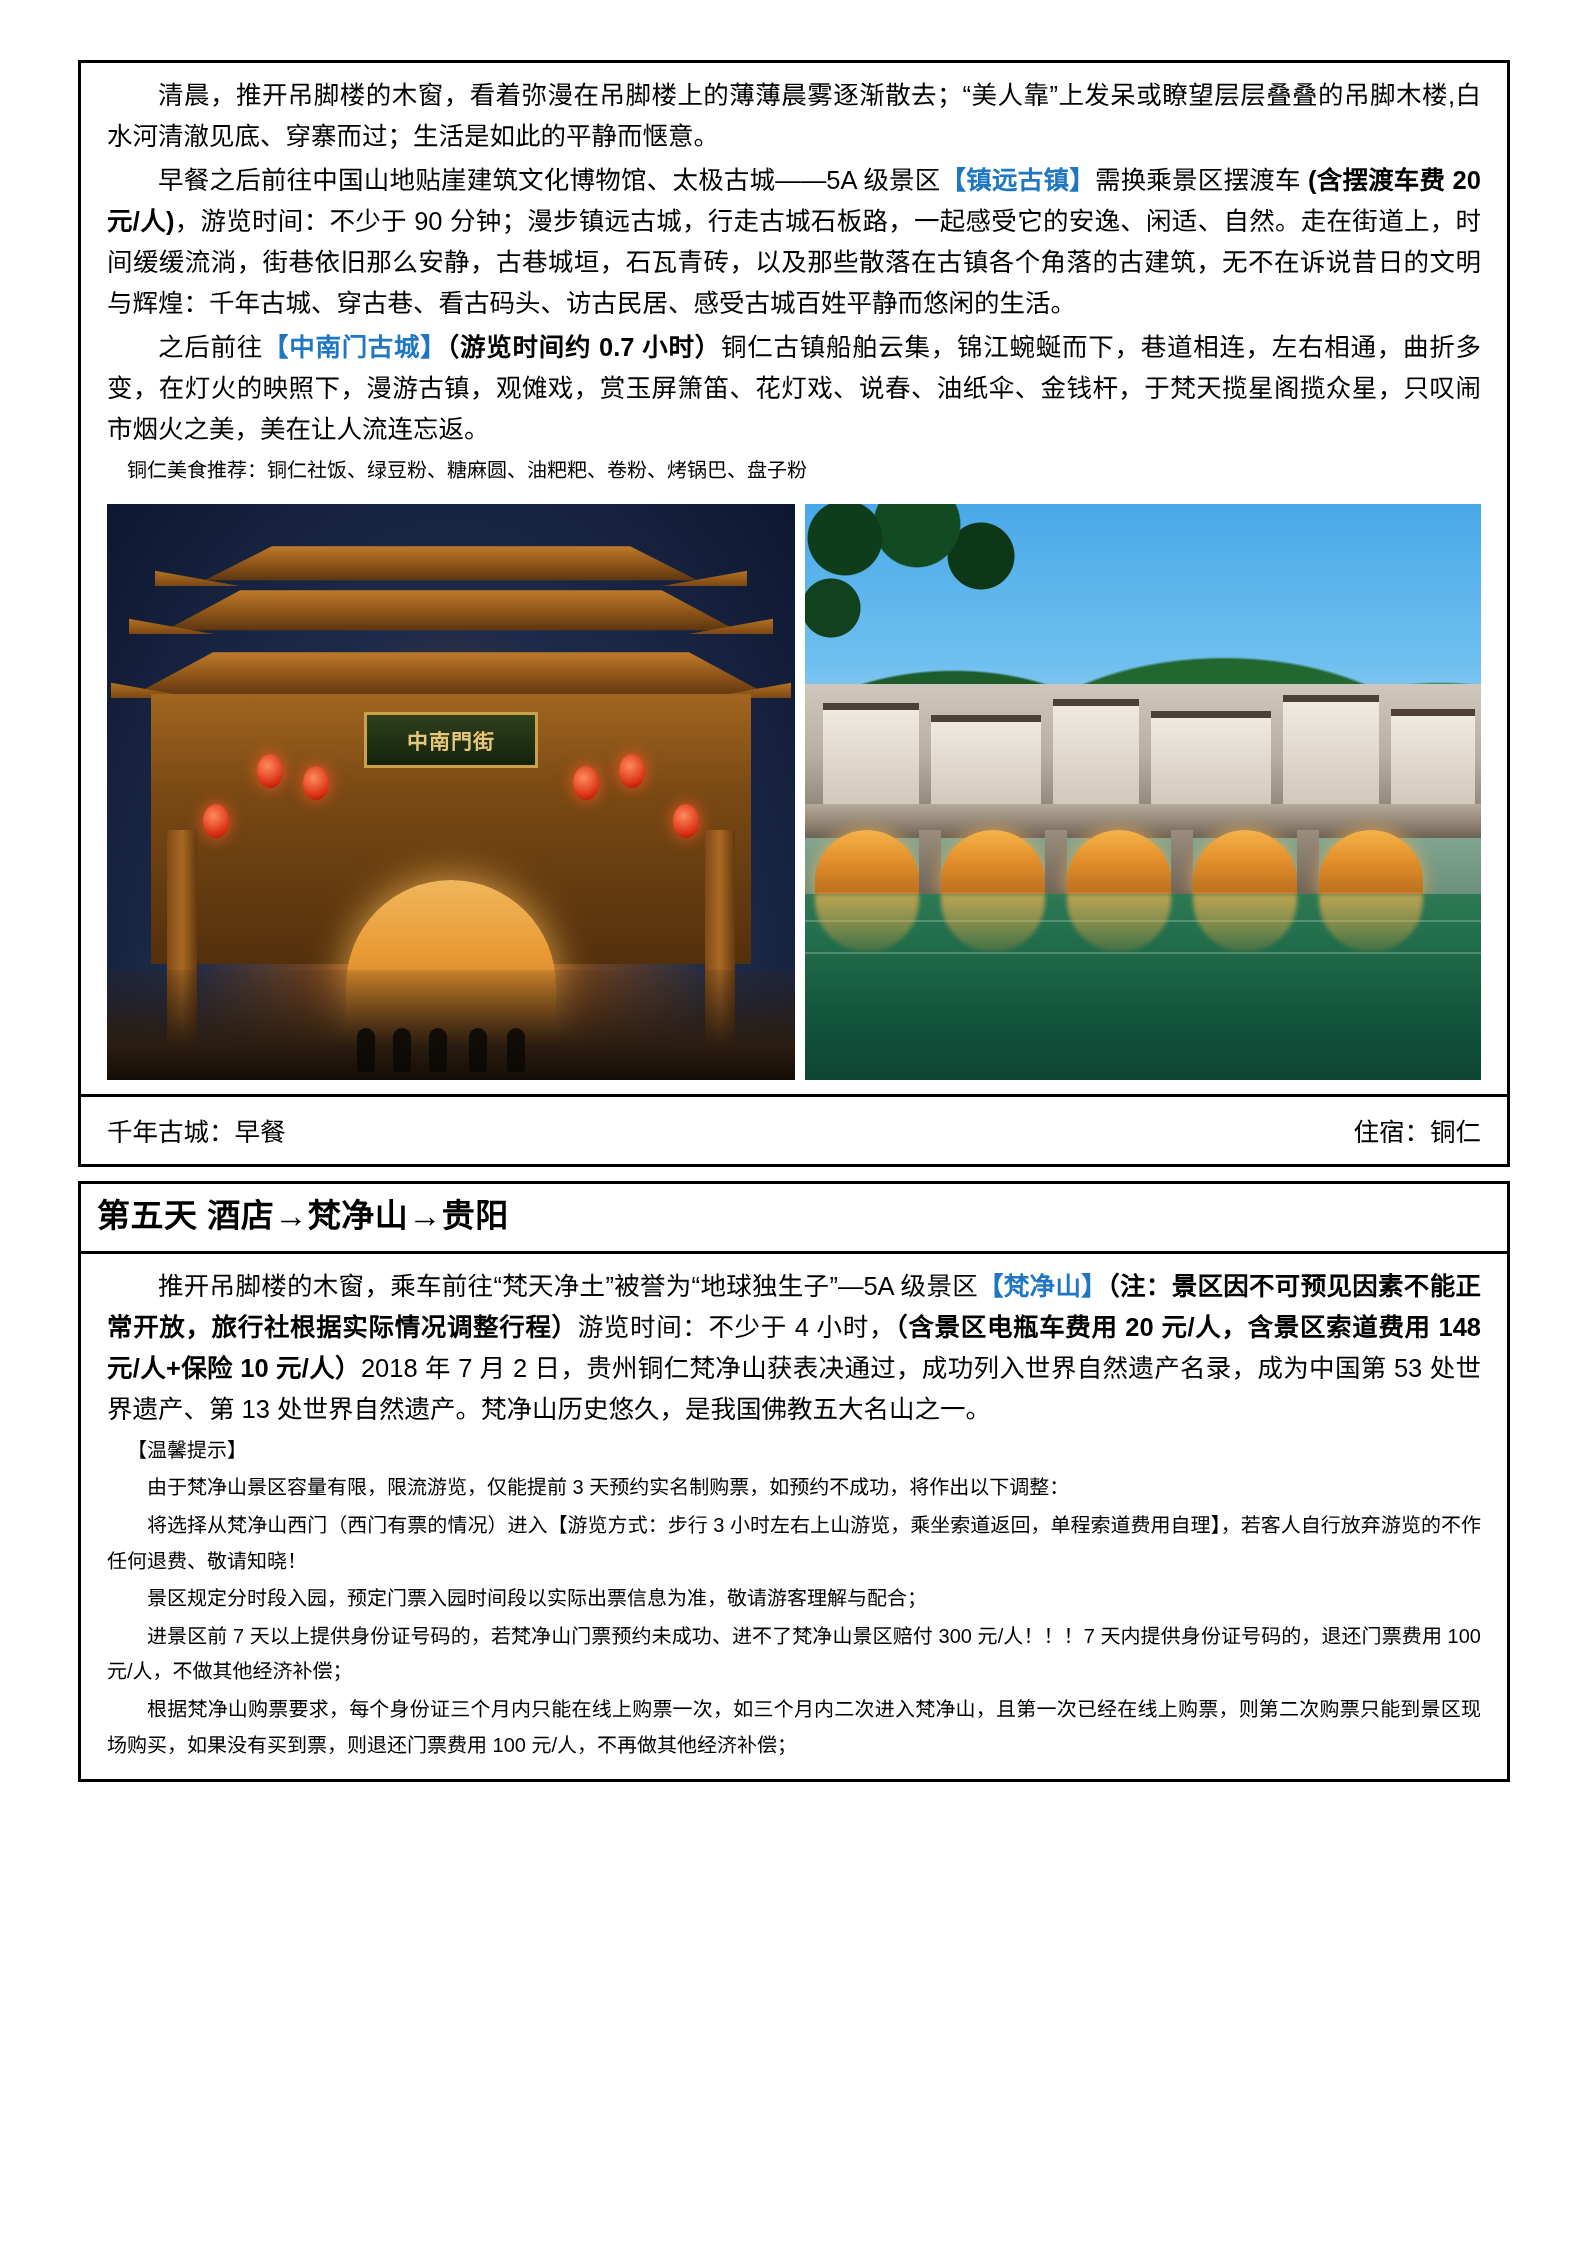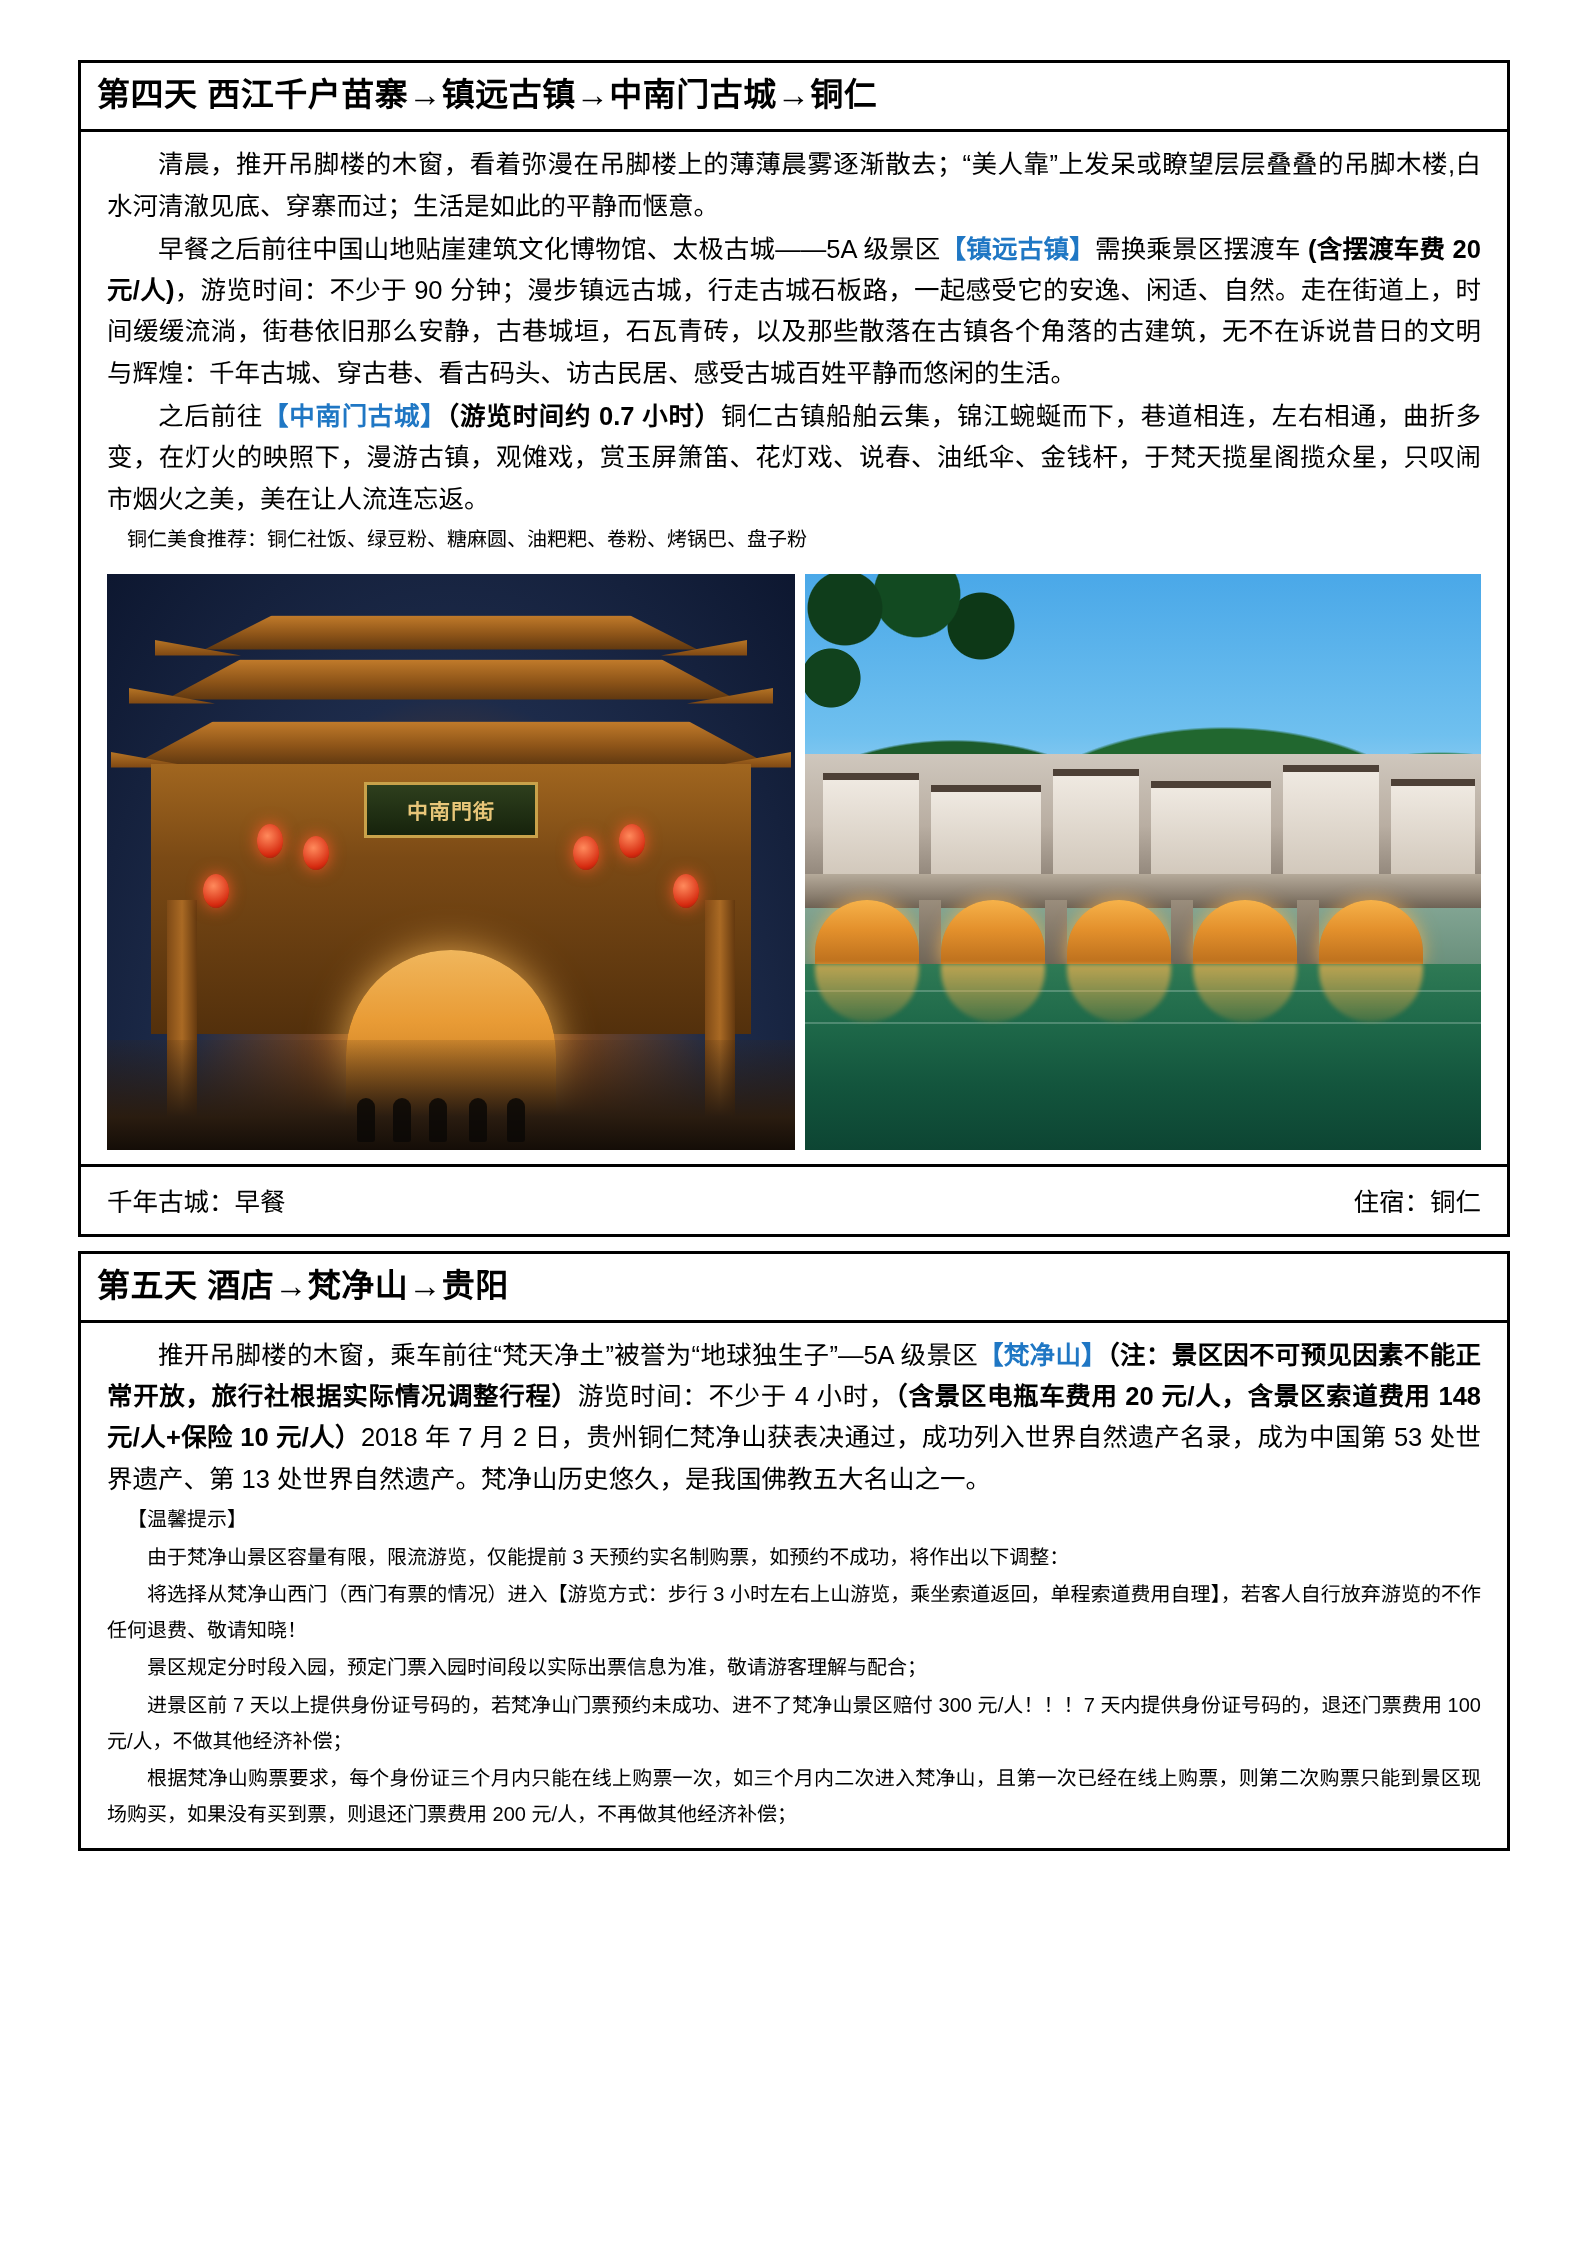--- a/index.html
+++ b/index.html
@@ -225,21 +225,20 @@
     font-size: 25.5px;
   }
 </style>
 </head>
 <body>
 
 <div class="page">
 
   <div class="day-block">
 
-    <div class="day-header">第四天  西江千户苗寨→镇远古镇→中南门古城→铜仁</div>
 
     <div class="day-body">
 
       <p class="para">清晨，推开吊脚楼的木窗，看着弥漫在吊脚楼上的薄薄晨雾逐渐散去；“美人靠”上发呆或瞭望层层叠叠的吊脚木楼,白水河清澈见底、穿寨而过；生活是如此的平静而惬意。</p>
 
       <p class="para"><span>早餐之后前往中国山地贴崖建筑文化博物馆、太极古城——5A 级景区</span><span class="blue">【镇远古镇】</span><span>需换乘景区摆渡车 </span><span class="b">(含摆渡车费 20 元/人)</span><span>，游览时间：不少于 90 分钟；漫步镇远古城，行走古城石板路，一起感受它的安逸、闲适、自然。走在街道上，时间缓缓流淌，街巷依旧那么安静，古巷城垣，石瓦青砖，以及那些散落在古镇各个角落的古建筑，无不在诉说昔日的文明与辉煌：千年古城、穿古巷、看古码头、访古民居、感受古城百姓平静而悠闲的生活。</span></p>
 
       <p class="para"><span>之后前往</span><span class="blue">【中南门古城】</span><span class="b">（游览时间约 0.7 小时）</span><span>铜仁古镇船舶云集，锦江蜿蜒而下，巷道相连，左右相通，曲折多变，在灯火的映照下，漫游古镇，观傩戏，赏玉屏箫笛、花灯戏、说春、油纸伞、金钱杆，于梵天揽星阁揽众星，只叹闹市烟火之美，美在让人流连忘返。</span></p>
 
       <p class="small indent1">铜仁美食推荐：铜仁社饭、绿豆粉、糖麻圆、油粑粑、卷粉、烤锅巴、盘子粉</p>
@@ -336,18 +335,18 @@
     <div class="day-body">
 
       <p class="para"><span>推开吊脚楼的木窗，乘车前往“梵天净土”被誉为“地球独生子”—5A 级景区</span><span class="blue">【梵净山】</span><span class="b">（注：景区因不可预见因素不能正常开放，旅行社根据实际情况调整行程）</span><span>游览时间：不少于 4 小时，</span><span class="b">（含景区电瓶车费用 20 元/人，含景区索道费用 148 元/人+保险 10 元/人）</span><span>2018 年 7 月 2 日，贵州铜仁梵净山获表决通过，成功列入世界自然遗产名录，成为中国第 53 处世界遗产、第 13 处世界自然遗产。梵净山历史悠久，是我国佛教五大名山之一。</span></p>
 
       <p class="small tip-title">【温馨提示】</p>
 
       <p class="small">由于梵净山景区容量有限，限流游览，仅能提前 3 天预约实名制购票，如预约不成功，将作出以下调整：</p>
       <p class="small">将选择从梵净山西门（西门有票的情况）进入【游览方式：步行 3 小时左右上山游览，乘坐索道返回，单程索道费用自理】，若客人自行放弃游览的不作任何退费、敬请知晓！</p>
       <p class="small">景区规定分时段入园，预定门票入园时间段以实际出票信息为准，敬请游客理解与配合；</p>
       <p class="small">进景区前 7 天以上提供身份证号码的，若梵净山门票预约未成功、进不了梵净山景区赔付 300 元/人！！！7 天内提供身份证号码的，退还门票费用 100 元/人，不做其他经济补偿；</p>
-      <p class="small">根据梵净山购票要求，每个身份证三个月内只能在线上购票一次，如三个月内二次进入梵净山，且第一次已经在线上购票，则第二次购票只能到景区现场购买，如果没有买到票，则退还门票费用 200 元/人，不再做其他经济补偿；</p>
+      <p class="small">根据梵净山购票要求，每个身份证三个月内只能在线上购票一次，如三个月内二次进入梵净山，且第一次已经在线上购票，则第二次购票只能到景区现场购买，如果没有买到票，则退还门票费用 100 元/人，不再做其他经济补偿；</p>
 
     </div>
   </div>
 
 </div>
 
 </body></html>

